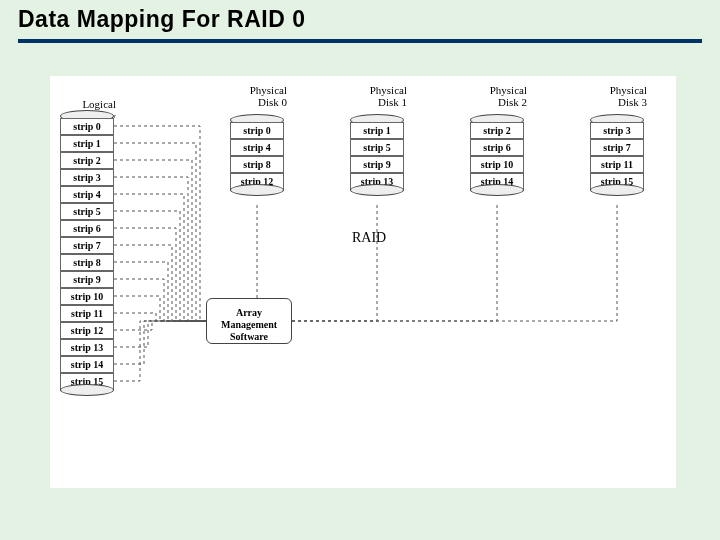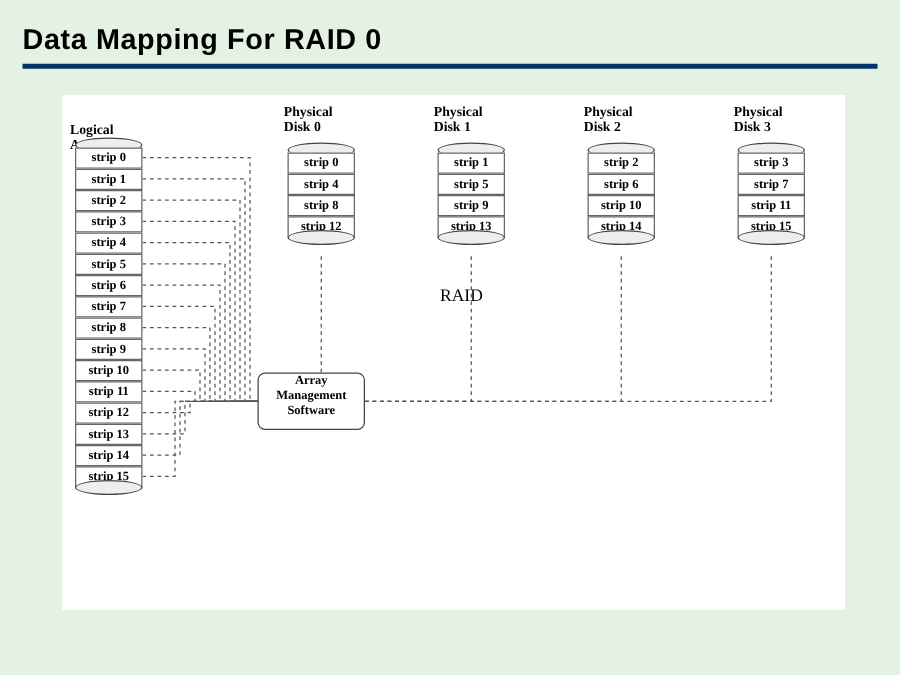--- a/index.html
+++ b/index.html
@@ -6,21 +6,21 @@
   body {
     width: 720px;
     height: 540px;
     background: #e3f2e3;
     font-family: Arial, Helvetica, sans-serif;
     overflow: hidden;
     position: relative;
   }
   .title-bar {
     position: absolute;
-    top: 18px;
+    top: 6px;
     left: 18px;
     right: 18px;
   }
   .title {
     font-family: "Arial Black", Arial, sans-serif;
     font-weight: 900;
     font-size: 23px;
     letter-spacing: 0.5px;
     color: #000;
   }
@@ -42,22 +42,22 @@
     position: absolute;
     top: 0; left: 0;
     width: 626px;
     height: 412px;
     pointer-events: none;
   }
   .col-label {
     position: absolute;
     font-family: "Times New Roman", serif;
     font-size: 11px;
-    font-weight: bold;
-    text-align: left;
+    font-weight: normal;
+    text-align: right;
     color: #000;
     width: 60px;
   }
   .ellipse-top, .ellipse-bot {
     position: absolute;
     width: 54px;
     height: 12px;
     border: 1px solid #444;
     border-radius: 50%;
     background: #eee;
@@ -79,21 +79,21 @@
     width: 86px;
     height: 46px;
     border: 1px solid #444;
     border-radius: 6px;
     background: #fff;
     font-family: "Times New Roman", serif;
     font-size: 10px;
     font-weight: bold;
     text-align: center;
     display: flex;
-    align-items: flex-start;
+    align-items: flex-end;
     justify-content: center;
     line-height: 1.2;
   }
   .floating-label {
     position: absolute;
     font-family: "Times New Roman", serif;
     font-size: 14px;
     color: #000;
   }
 </style>

